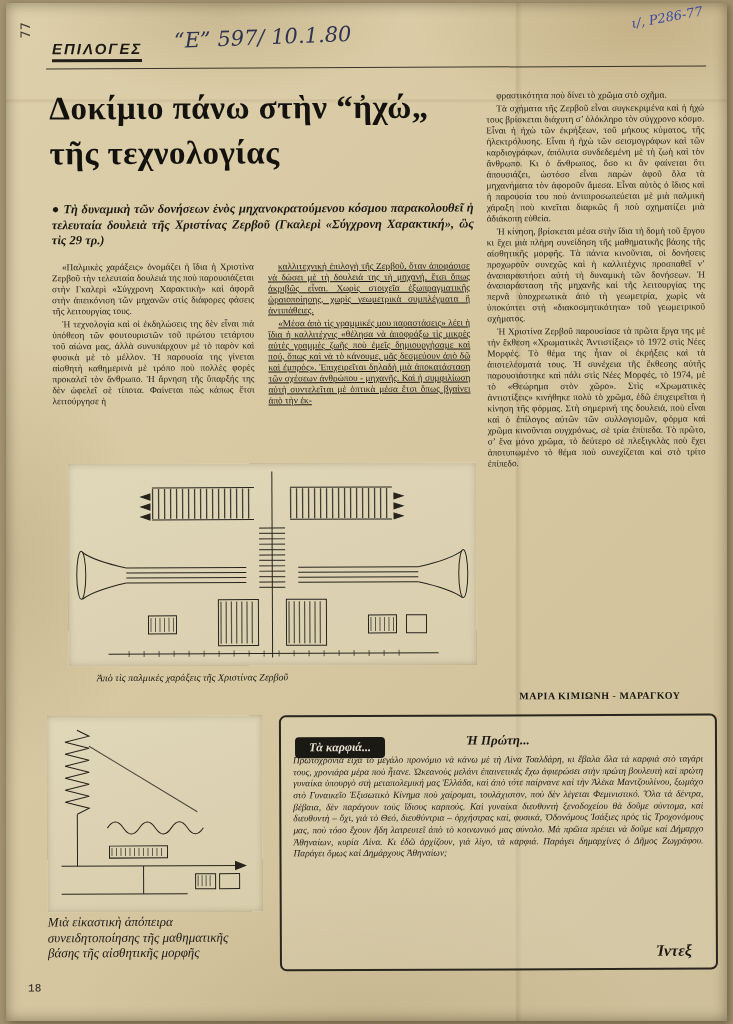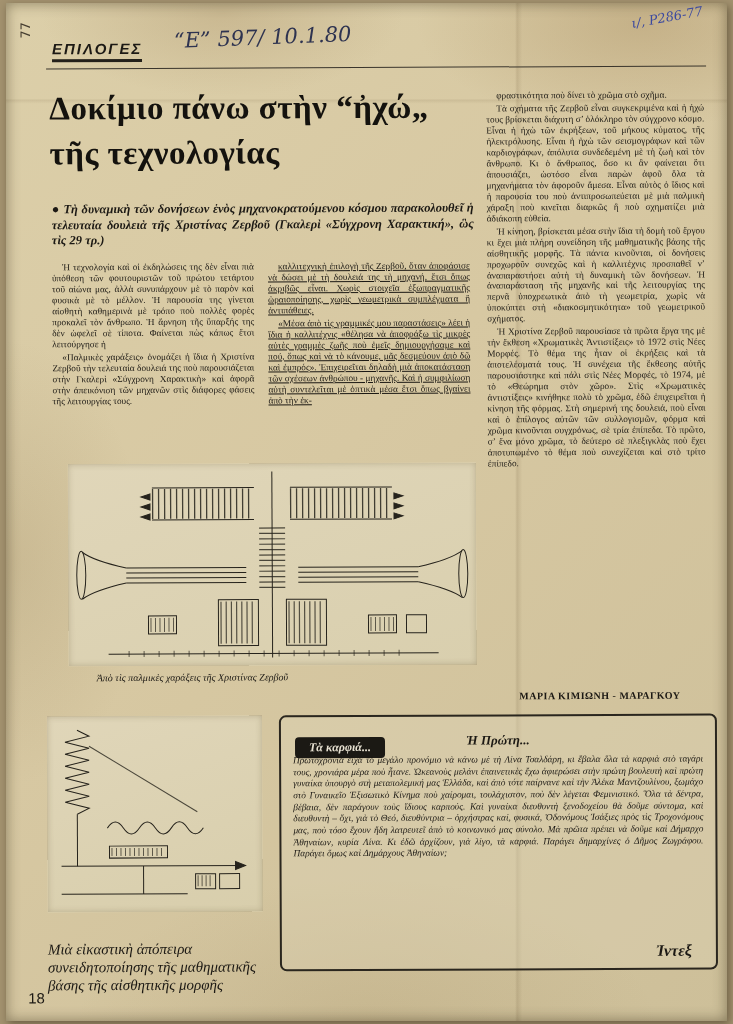--- a/index.html
+++ b/index.html
@@ -42,34 +42,34 @@
   .col1{left:47px;top:258px;width:206px;height:200px;}
   .col2{left:263px;top:258px;width:206px;height:200px;text-decoration:underline;}
   .col3{left:482px;top:88px;width:222px;height:612px;}
   .byline{position:absolute;left:482px;top:688px;width:222px;text-align:center;
     font-weight:bold;font-size:10px;letter-spacing:.5px;}
   .fig1{position:absolute;left:62px;top:460px;width:408px;height:202px;
     background:linear-gradient(160deg,#e0d6b9,#d9cfae);box-shadow:0 0 6px rgba(70,55,25,.25) inset;}
   .fig1-caption{position:absolute;left:90px;top:668px;width:370px;font-style:italic;font-size:10px;}
   .fig2{position:absolute;left:40px;top:712px;width:215px;height:196px;
     background:linear-gradient(160deg,#e0d6b9,#d8ceac);box-shadow:0 0 6px rgba(70,55,25,.25) inset;}
-  .fig2-caption{position:absolute;left:40px;top:936px;width:212px;font-style:italic;
-    font-size:15px;line-height:1.2;}
+  .fig2-caption{position:absolute;left:40px;top:910px;width:212px;font-style:italic;
+    font-size:13px;line-height:1.2;}
   .karfia{position:absolute;left:272px;top:712px;width:434px;height:252px;
     border:2px solid #2a261e;border-radius:7px;background:rgba(224,214,185,.35);}
   .karfia-tab{position:absolute;left:14px;top:-12px;background:#1b1914;color:#e8e2d2;
     font-style:italic;font-weight:bold;font-size:12px;padding:3px 14px;border-radius:4px;margin-top:32px;}
   .karfia-heading{position:absolute;left:0;right:0;top:16px;text-align:center;
     font-style:italic;font-weight:bold;font-size:13px;}
   .karfia-body{position:absolute;left:12px;right:12px;top:38px;font-style:italic;
     font-size:9.4px;line-height:1.24;text-align:justify;}
   .karfia-signature{position:absolute;right:24px;bottom:8px;font-style:italic;
     font-weight:bold;font-size:16px;}
-  .page-number{position:absolute;left:20px;bottom:16px;font-size:15px;
-    font-family:Liberation Sans, sans-serif;}
+  .page-number{position:absolute;left:20px;bottom:28px;font-size:11px;
+    font-family:Liberation Mono, monospace;}
   svg{display:block;}
 </style>
 </head>
 <body>
 
 <div class="page">
   <div class="content">
 
     <div class="corner-number">77</div>
 
@@ -79,22 +79,22 @@
     <div class="header-rule"></div>
 
     <div class="title">
       <div>Δοκίμιο πάνω στὴν “ἠχώ„</div>
       <div>τῆς τεχνολογίας</div>
     </div>
 
     <div class="lead">● Τὴ δυναμικὴ τῶν δονήσεων ἑνὸς μηχανοκρατούμενου κόσμου παρακολουθεῖ ἡ τελευταία δουλειὰ τῆς Χριστίνας Ζερβοῦ (Γκαλερὶ «Σύγχρονη Χαρακτική», ὣς τὶς 29 τρ.)</div>
 
     <div class="bodycol col1">
+      <p>«Παλμικὲς χαράξεις» ὀνομάζει ἡ ἴδια ἡ Χριστίνα Ζερβοῦ τὴν τελευταία δουλειά της ποὺ παρουσιάζεται στὴν Γκαλερὶ «Σύγχρονη Χαρακτικὴ» καὶ ἀφορᾶ στὴν ἀπεικόνιση τῶν μηχανῶν στὶς διάφορες φάσεις τῆς λειτουργίας τους.</p>
       <p>Ἡ τεχνολογία καὶ οἱ ἐκδηλώσεις της δὲν εἶναι πιὰ ὑπόθεση τῶν φουτουριστῶν τοῦ πρώτου τετάρτου τοῦ αἰώνα μας, ἀλλὰ συνυπάρχουν μὲ τὸ παρὸν καὶ φυσικὰ μὲ τὸ μέλλον. Ἡ παρουσία της γίνεται αἰσθητὴ καθημερινὰ μὲ τρόπο ποὺ πολλὲς φορὲς προκαλεῖ τὸν ἄνθρωπο. Ἡ ἄρνηση τῆς ὕπαρξής της δὲν ὠφελεῖ σὲ τίποτα. Φαίνεται πὼς κάπως ἔτσι λειτούργησε ἡ</p>
-      <p>«Παλμικὲς χαράξεις» ὀνομάζει ἡ ἴδια ἡ Χριστίνα Ζερβοῦ τὴν τελευταία δουλειά της ποὺ παρουσιάζεται στὴν Γκαλερὶ «Σύγχρονη Χαρακτικὴ» καὶ ἀφορᾶ στὴν ἀπεικόνιση τῶν μηχανῶν στὶς διάφορες φάσεις τῆς λειτουργίας τους.</p>
     </div>
 
     <div class="bodycol col2">
       <p>καλλιτεχνικὴ ἐπιλογὴ τῆς Ζερβοῦ, ὅταν ἀποφάσισε νὰ δώσει μὲ τὴ δουλειά της τὴ μηχανή, ἔτσι ὅπως ἀκριβῶς εἶναι. Χωρὶς στοιχεῖα ἐξωπραγματικῆς ὡραιοποίησης, χωρὶς γεωμετρικὰ συμπλέγματα ἢ ἀντιπάθειες.</p>
       <p>«Μέσα ἀπὸ τὶς γραμμικές μου παραστάσεις» λέει ἡ ἴδια ἡ καλλιτέχνις «θέλησα νὰ ἀποφράξω τὶς μικρὲς αὐτὲς γραμμὲς ζωῆς ποὺ ἐμεῖς δημιουργήσαμε καὶ πού, ὅπως καὶ νὰ τὸ κάνουμε, μᾶς δεσμεύουν ἀπὸ δῶ καὶ ἐμπρός». Ἐπιχειρεῖται δηλαδὴ μιὰ ἀποκατάσταση τῶν σχέσεων ἀνθρώπου - μηχανῆς. Καὶ ἡ συμφιλίωση αὐτὴ συντελεῖται μὲ ὀπτικὰ μέσα ἔτσι ὅπως βγαίνει ἀπὸ τὴν ἐκ-</p>
     </div>
 
     <div class="bodycol col3">
       <p>φραστικότητα ποὺ δίνει τὸ χρῶμα στὸ σχῆμα.</p>
       <p>Τὰ σχήματα τῆς Ζερβοῦ εἶναι συγκεκριμένα καὶ ἡ ἠχώ τους βρίσκεται διάχυτη σ’ ὁλόκληρο τὸν σύγχρονο κόσμο. Εἶναι ἡ ἠχὼ τῶν ἐκρήξεων, τοῦ μήκους κύματος, τῆς ἠλεκτρόλυσης. Εἶναι ἡ ἠχὼ τῶν σεισμογράφων καὶ τῶν καρδιογράφων, ἀπόλυτα συνδεδεμένη μὲ τὴ ζωὴ καὶ τὸν ἄνθρωπο. Κι ὁ ἄνθρωπος, ὅσο κι ἂν φαίνεται ὅτι ἀπουσιάζει, ὡστόσο εἶναι παρὼν ἀφοῦ ὅλα τὰ μηχανήματα τὸν ἀφοροῦν ἄμεσα. Εἶναι αὐτὸς ὁ ἴδιος καὶ ἡ παρουσία του ποὺ ἀντιπροσωπεύεται μὲ μιὰ παλμικὴ χάραξη ποὺ κινεῖται διαρκῶς ἢ ποὺ σχηματίζει μιὰ ἀδιάκοπη εὐθεία.</p>

